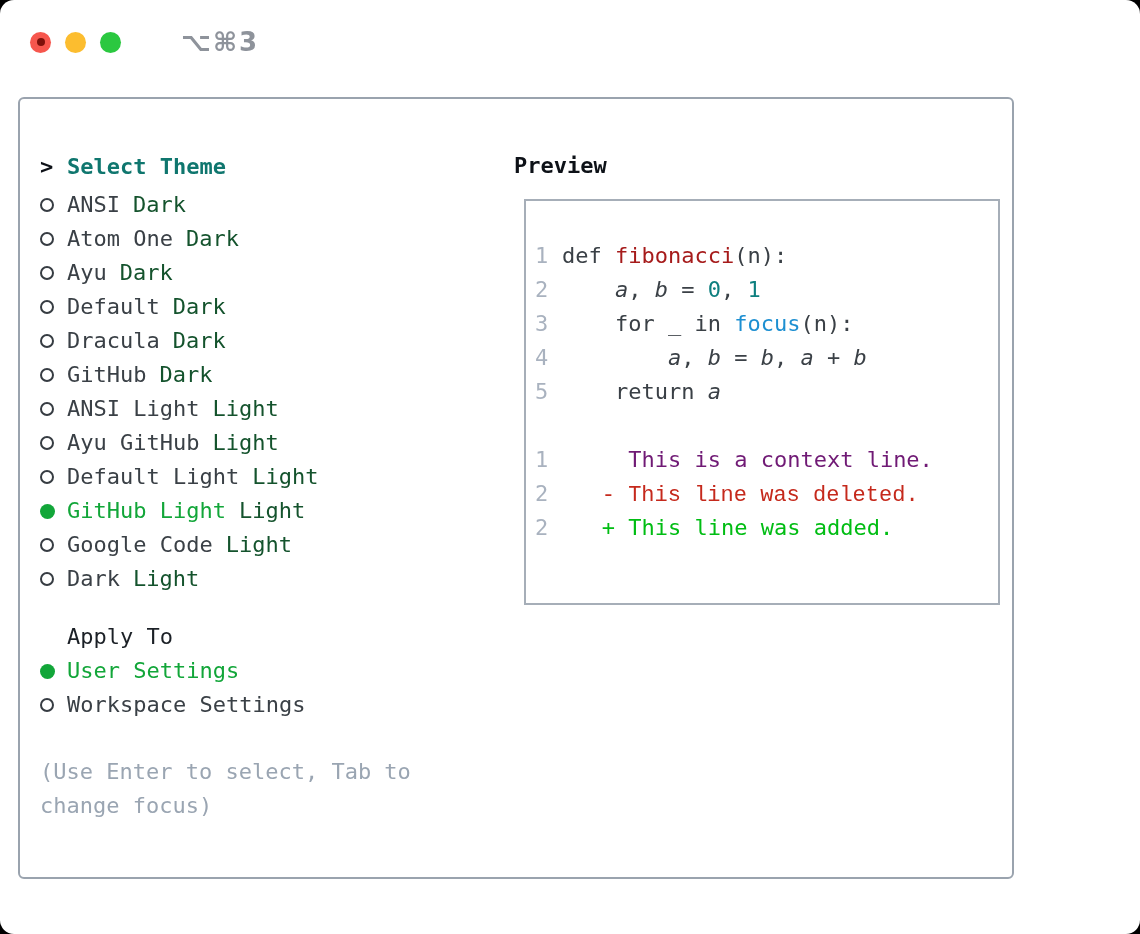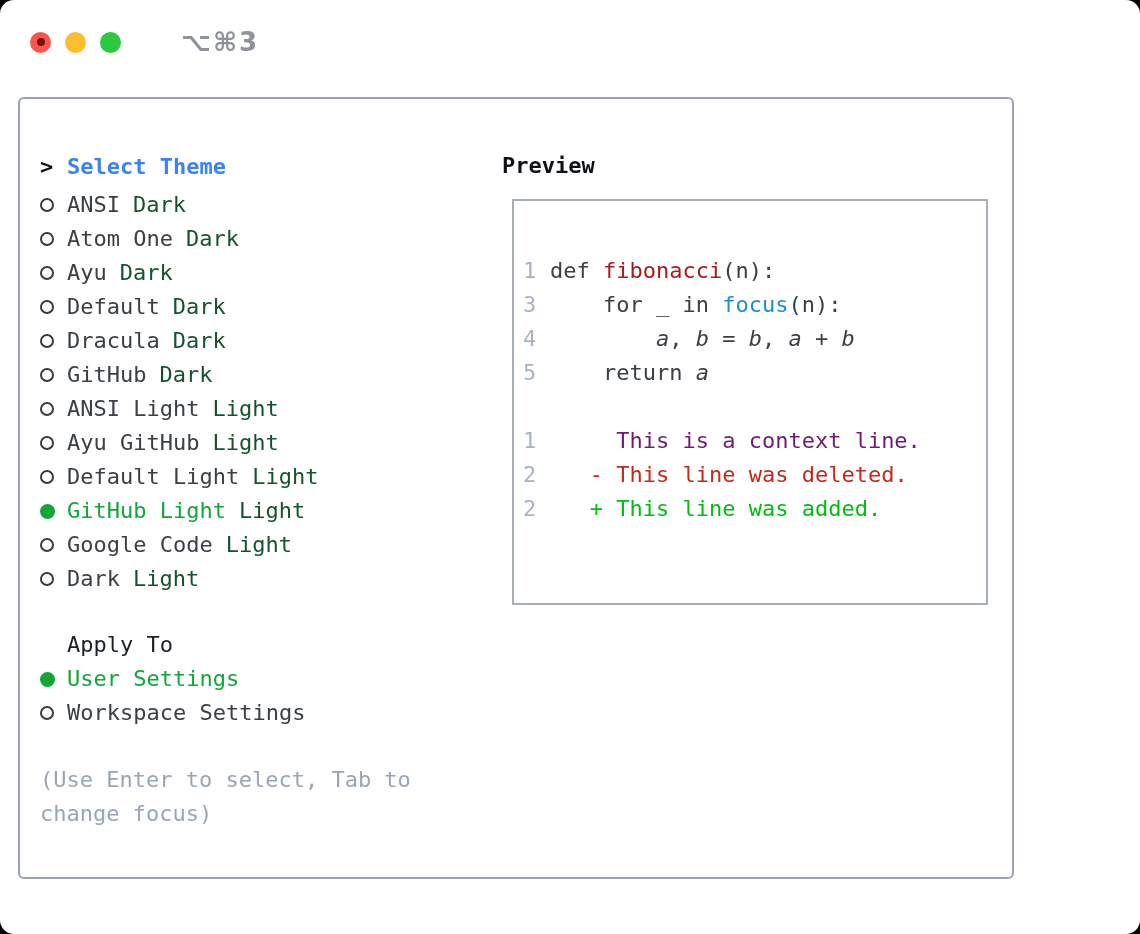--- a/index.html
+++ b/index.html
@@ -22,46 +22,46 @@
   
   .panel{
     position:absolute;left:18px;top:97px;width:996px;height:782px;
     border:2px solid #9aa3ae;border-radius:6px;box-sizing:border-box;background:#fff;
   }
   
   .left-col{position:absolute;left:20px;top:51px;width:440px;font-size:22px;line-height:34px;}
   .row{display:flex;align-items:center;height:34px;white-space:pre;}
   .marker{width:27px;flex:0 0 27px;display:flex;align-items:center;}
   .caret{font-weight:bold;color:#0d1117;}
-  .h-label{font-weight:bold;color:#3b82f6;}
+  .h-label{font-weight:bold;color:#0f766e;}
   .header-row{margin-bottom:4px;}
   .h-label2{color:#1b2026;}
   .radio{width:10px;height:10px;border:2px solid #363c42;border-radius:50%;}
   .radio.on{width:15px;height:15px;border:none;background:var(--c-selected);}
   .opt-name{color:#3a4046;}
   .option.sel .opt-name{color:var(--c-selected);}
   .opt-tag{margin-left:13px;color:#14532d;}
-  .apply-block{margin-top:32px;}
+  .apply-block{margin-top:24px;}
   .footer{margin-top:33px;width:400px;color:#9aa5b2;font-size:22px;line-height:34px;}
   
-  .right-col{position:absolute;left:482px;top:53px;}
+  .right-col{position:absolute;left:494px;top:53px;}
   .preview-title{font-size:22px;line-height:28px;font-weight:bold;color:#0d1117;}
   .preview-box{
     margin:19px 0 0 10px;width:476px;height:406px;border:2px solid #a6aeb8;
-    box-sizing:border-box;padding:53px 0 0 9px;background:#fff;overflow:hidden;
+    box-sizing:border-box;padding:38px 0 0 9px;background:#fff;overflow:hidden;
   }
   .cline{white-space:pre;font-size:22px;line-height:34px;height:34px;}
   .ln{display:inline-block;width:27px;color:#a9b2bf;}
   .seg-code{color:#3a4046;}
   .seg-var{color:#3a4046;font-style:italic;}
   .seg-func{color:var(--c-func);}
   .seg-num{color:var(--c-num);}
   .seg-builtin{color:var(--c-builtin);}
   .seg-ctx{color:#701a75;}
-  .seg-del{color:var(--c-del);}
+  .seg-del{color:var(--c-del);font-family:Liberation Mono, monospace;}
   .seg-add{color:var(--c-add);margin-top:31px;}
 </style>
 </head>
 <body>
 
 <div class="window">
   <div class="titlebar">
     <span class="light red">
         <span class="light-dot"></span>
       </span>
@@ -131,20 +131,21 @@
       </div>
 
       <div class="footer">(Use Enter to select, Tab to change focus)</div>
     </div>
 
     <div class="right-col">
       <div class="preview-title">Preview</div>
       <div class="preview-box">
         <div id="code-lines">
             <div class="cline"><span class="ln">1</span><span class="seg-code">def </span><span class="seg-func">fibonacci</span><span class="seg-code">(n):</span></div>
+            <div class="cline"><span class="ln">2</span><span class="seg-code">    </span><span class="seg-var">a</span><span class="seg-code">, </span><span class="seg-var">b</span><span class="seg-code"> = </span><span class="seg-num">0</span><span class="seg-code">, </span><span class="seg-num">1</span></div>
             <div class="cline"><span class="ln">3</span><span class="seg-code">    for _ in </span><span class="seg-builtin">focus</span><span class="seg-code">(n):</span></div>
             <div class="cline"><span class="ln">4</span><span class="seg-code">        </span><span class="seg-var">a</span><span class="seg-code">, </span><span class="seg-var">b</span><span class="seg-code"> = </span><span class="seg-var">b</span><span class="seg-code">, </span><span class="seg-var">a</span><span class="seg-code"> + </span><span class="seg-var">b</span></div>
             <div class="cline"><span class="ln">5</span><span class="seg-code">    return </span><span class="seg-var">a</span></div>
             <div class="cline"><span class="ln"></span></div>
             <div class="cline"><span class="ln">1</span><span class="seg-ctx">     This is a context line.</span></div>
             <div class="cline"><span class="ln">2</span><span class="seg-code">   </span><span class="seg-del">- This line was deleted.</span></div>
             <div class="cline"><span class="ln">2</span><span class="seg-code">   </span><span class="seg-add">+ This line was added.</span></div>
           </div>
       </div>
     </div>

